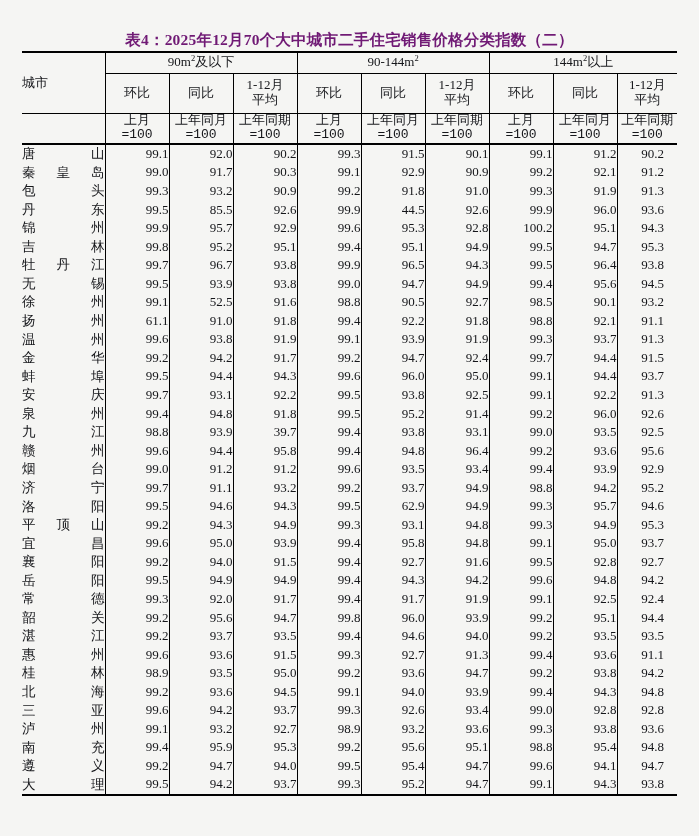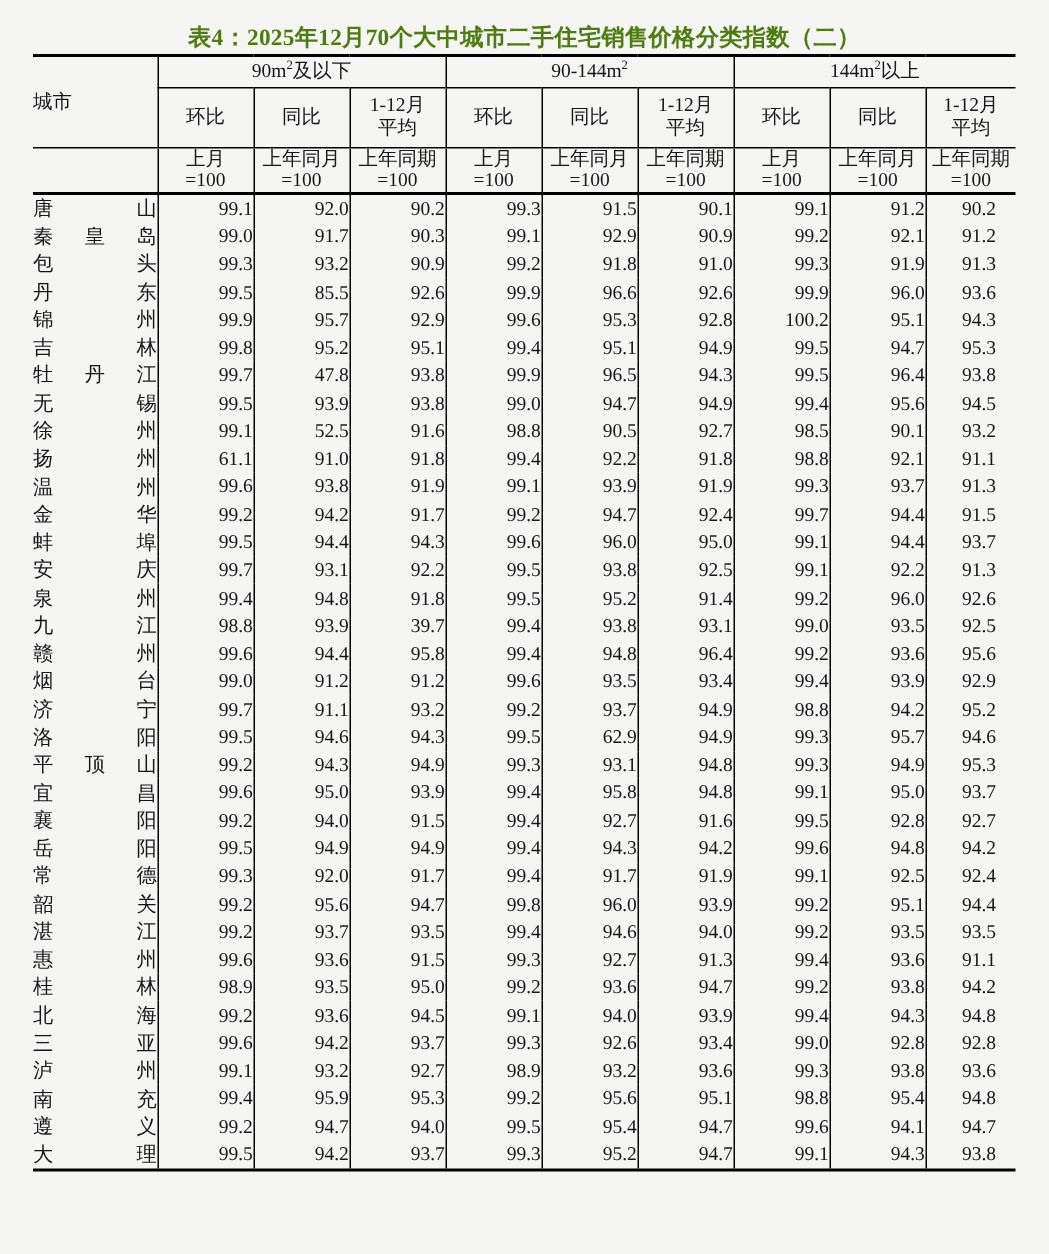--- a/index.html
+++ b/index.html
@@ -10,22 +10,22 @@
     color:#1b1b1b;
     overflow:hidden;
   }
   .page{position:relative;width:699px;height:836px;}
 
   .title{
     text-align:center;
     font-weight:bold;
     font-size:15.5px;
     letter-spacing:.2px;
-    padding-top:15px;
-    color:#4d7c0f;
+    padding-top:30px;
+    color:#701a75;
   }
 
   table.idx{
     border-collapse:collapse;
     margin:0 0 0 22px;
     width:655px;
     table-layout:fixed;
     font-size:13px;
   }
   table.idx td,table.idx th{
@@ -41,21 +41,21 @@
     text-align:center;
     vertical-align:middle;
     line-height:1.12;
     font-size:13px;
     padding:1px 0;
     margin-top:33px;
   }
   .hdr-cell.noR{border-right:none;}
   .grp{border-bottom:1.2px solid #000;height:21px;}
   .sub{border-bottom:1.2px solid #000;height:40px;}
-  .base{border-bottom:2.3px solid #000;height:27px;}
+  .base{border-bottom:2.3px solid #000;height:27px;font-family:Liberation Mono, monospace;}
 
   .citycol{
     border-right:1.3px solid #000;
     vertical-align:middle;
   }
 
   td.city{
     border-right:1.3px solid #000;
     height:18.55px;
     padding:0 12px 0 14px;
@@ -237,21 +237,21 @@
           <td class="city">
             <div class="cityname">
               <span>丹</span>
               <span>东</span>
             </div>
           </td>
           <td class="num">99.5</td>
           <td class="num">85.5</td>
           <td class="num">92.6</td>
           <td class="num">99.9</td>
-          <td class="num">96.6</td>
+          <td class="num">44.5</td>
           <td class="num">92.6</td>
           <td class="num">99.9</td>
           <td class="num">96.0</td>
           <td class="num last">93.6</td>
         </tr>
         <tr>
           <td class="city">
             <div class="cityname">
               <span>锦</span>
               <span>州</span>
@@ -286,21 +286,21 @@
         </tr>
         <tr>
           <td class="city">
             <div class="cityname">
               <span>牡</span>
               <span>丹</span>
               <span>江</span>
             </div>
           </td>
           <td class="num">99.7</td>
-          <td class="num">47.8</td>
+          <td class="num">96.7</td>
           <td class="num">93.8</td>
           <td class="num">99.9</td>
           <td class="num">96.5</td>
           <td class="num">94.3</td>
           <td class="num">99.5</td>
           <td class="num">96.4</td>
           <td class="num last">93.8</td>
         </tr>
         <tr>
           <td class="city">

